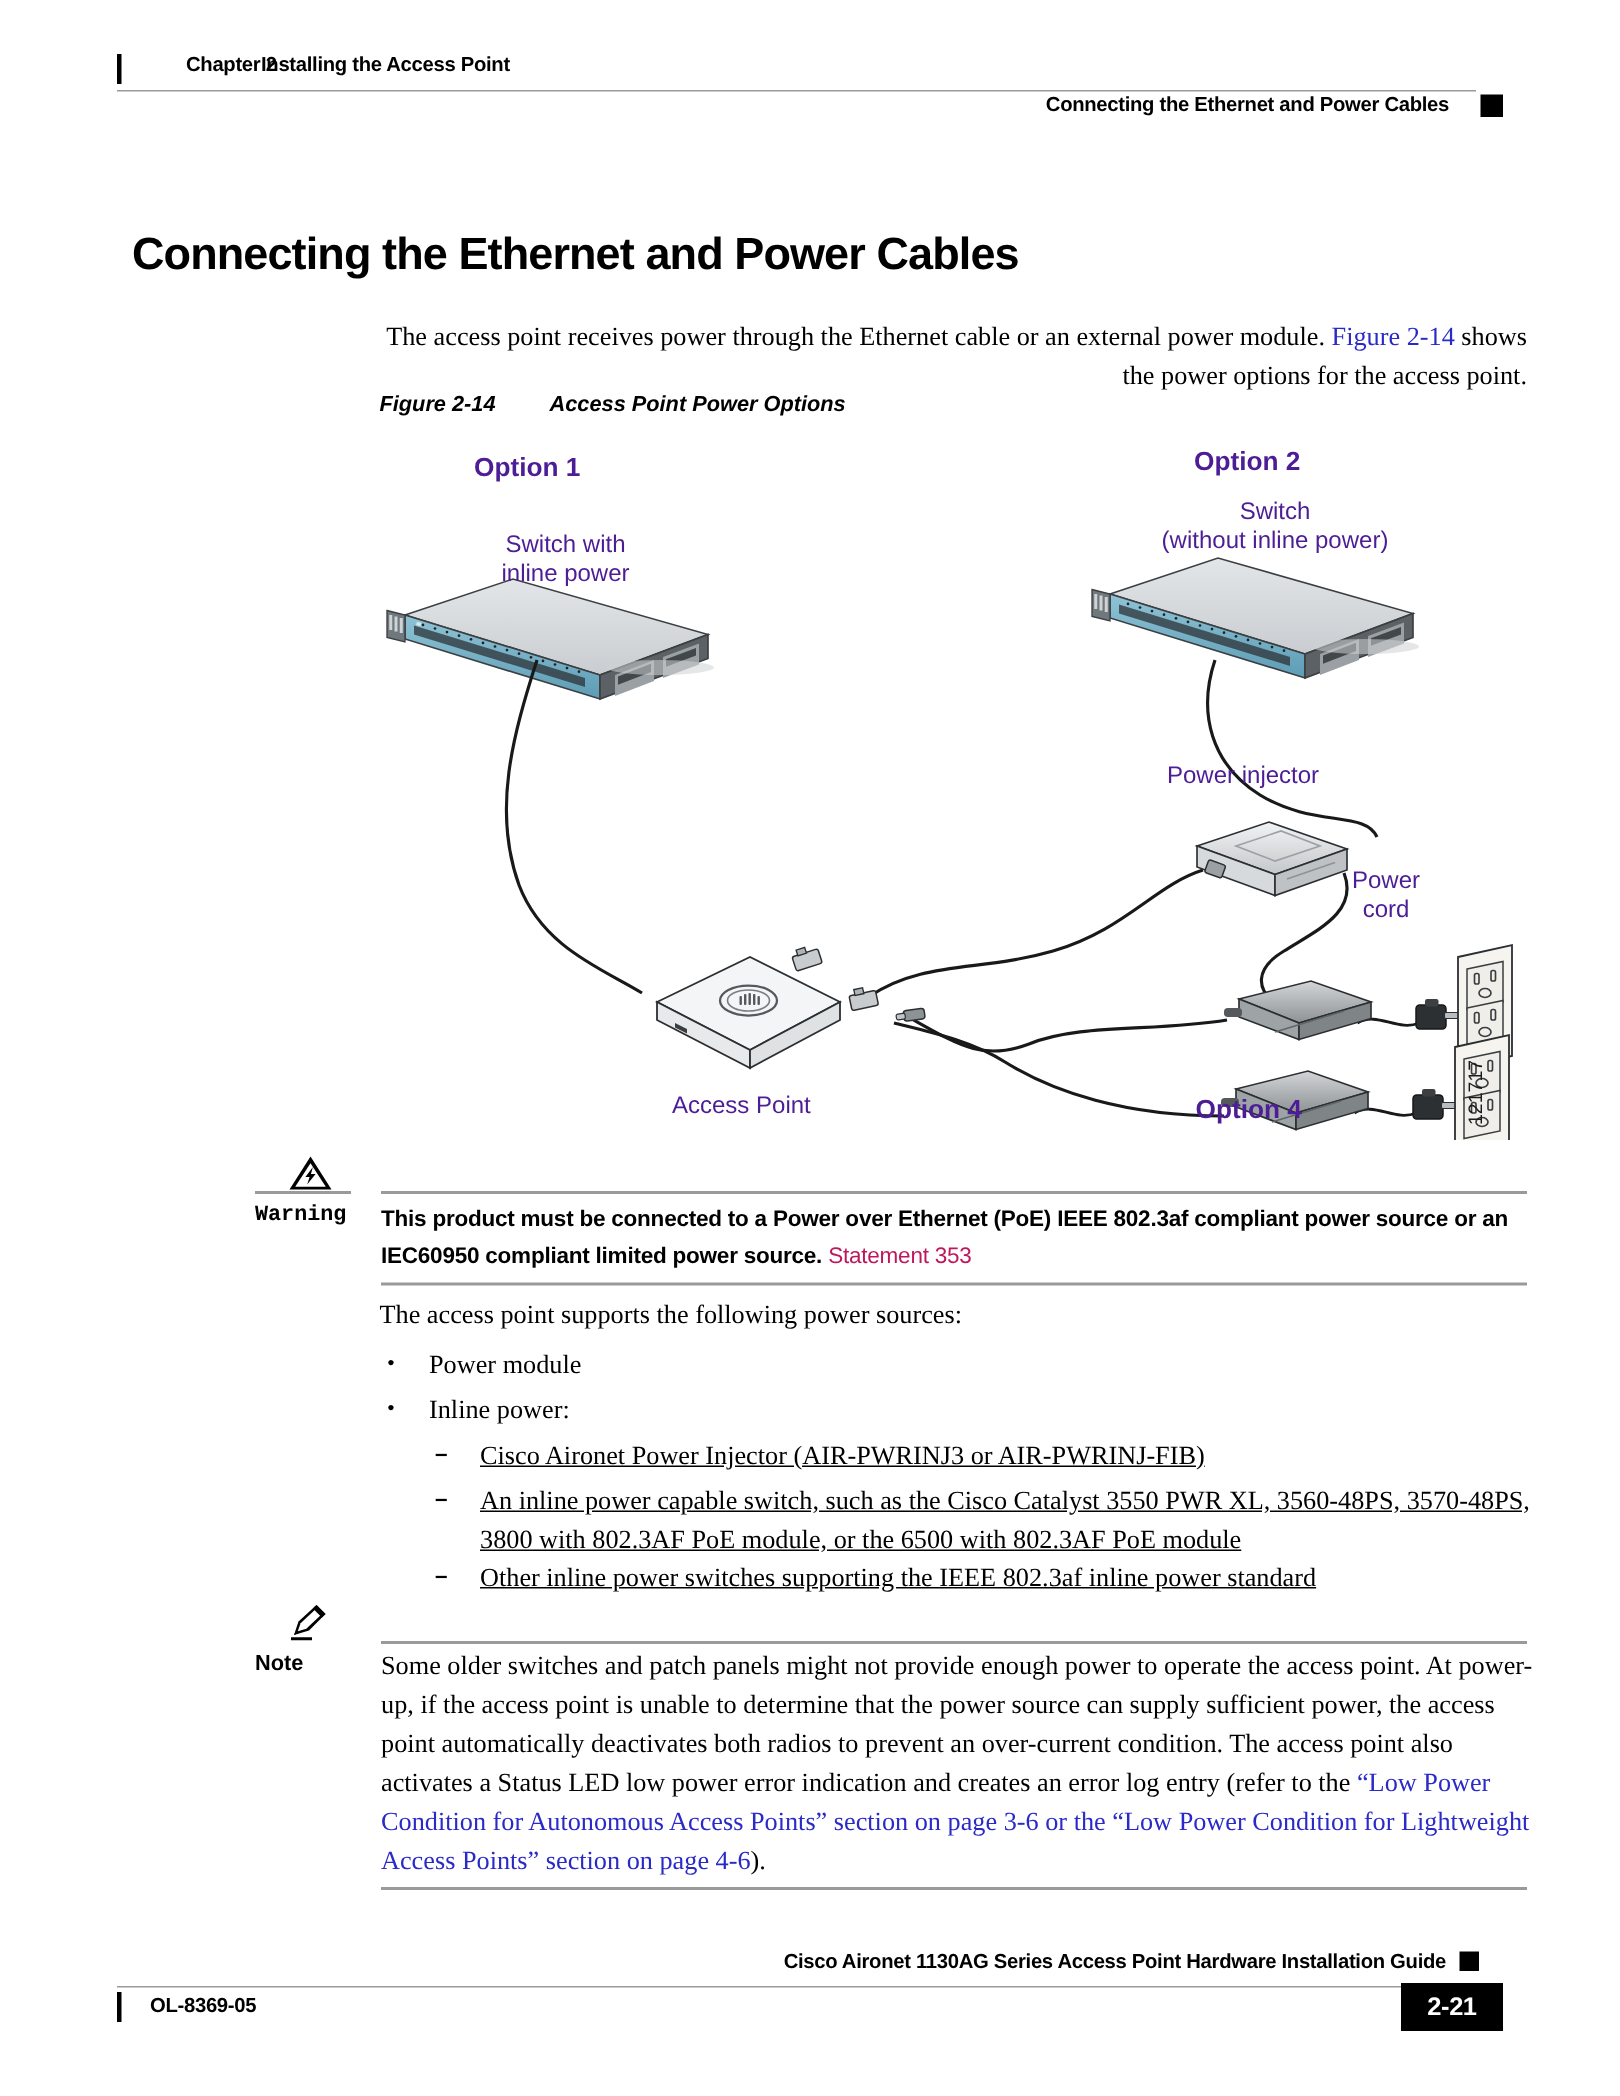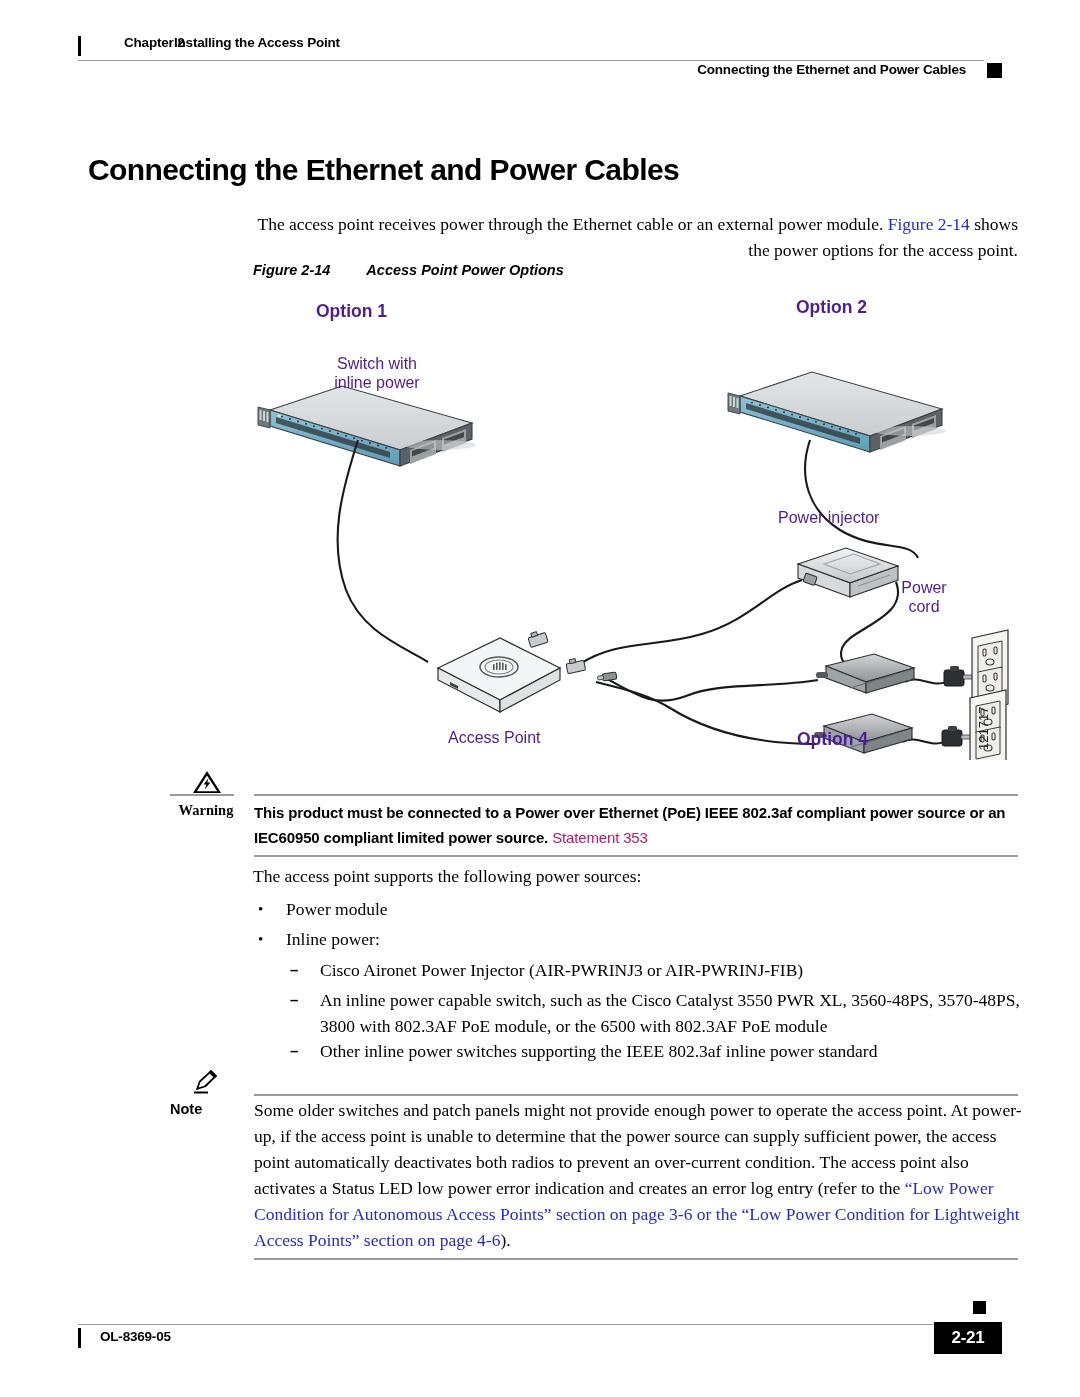--- a/index.html
+++ b/index.html
@@ -168,22 +168,22 @@
     left: 22px;
     top: 0px;
     width: 30px;
     height: 24px;
   }
   .warn-label {
     position: absolute;
     left: 0px;
     top: 32px;
     width: 72px;
-    text-align: center;
-    font-family: Liberation Serif, serif;
+    text-align: left;
+    font-family: Liberation Mono, monospace;
     font-weight: bold;
     font-size: 14.5px;
   }
   .warn-rule-top {
     position: absolute;
     left: 0px;
     top: 24px;
     width: 64px;
     height: 2px;
     background: #9a9a9a;
@@ -260,20 +260,21 @@
     top: 0px;
     font-family: "Liberation Sans", sans-serif;
     font-weight: bold;
     font-size: 15px;
   }
   .dash-row .dtxt {
     position: absolute;
     left: 30px;
     top: 0px;
     width: 700px;
+    text-decoration: underline;
   }
 
   
   .note-block {
     position: absolute;
     left: 170px;
     top: 1068px;
     width: 848px;
   }
   .note-icon {
@@ -644,20 +645,24 @@
 
   <div class="fig-label bold" style="left:66px; top:12px;">Option 1</div>
   <div class="fig-label bold" style="left:546px; top:8px;">Option 2</div>
   <div class="fig-label bold" style="left:547px; top:440px;">Option 4</div>
 
   <div class="fig-label center" style="left:62px; top:64px; width:130px;">
     <span>Switch with</span><br>
     <span>inline power</span>
   </div>
 
+  <div class="fig-label center" style="left:500px; top:42px; width:200px;">
+    <span>Switch</span><br>
+    <span>(without inline power)</span>
+  </div>
 
   <div class="fig-label" style="left:528px; top:218px;">Power injector</div>
 
   <div class="fig-label center" style="left:632px; top:288px; width:84px;">
     <span>Power</span><br>
     <span>cord</span>
   </div>
 
 
   <div class="fig-label" style="left:198px; top:438px;">Access Point</div>
@@ -710,18 +715,19 @@
     <polygon points="4,22 7.5,20.6 5.6,18.8" fill="#000"></polygon>
     <rect x="2" y="23.5" width="14" height="2" fill="#000"></rect>
   </svg>
   <div class="note-rule-top"></div>
   <div class="note-label">Note</div>
   <div class="note-text"><span>Some older switches and patch panels might not provide enough power to operate the access point. At power-up, if the access point is unable to determine that the power source can supply sufficient power, the access point automatically deactivates both radios to prevent an over-current condition. The access point also activates a Status LED low power error indication and creates an error log entry (refer to the </span><span class="lnk">“Low Power Condition for Autonomous Access Points” section on page 3-6</span><span class="lnk"> or the </span><span class="lnk">“Low Power Condition for Lightweight Access Points” section on page 4-6</span><span>).</span></div>
   <div class="note-rule-bottom"></div>
 </div>
 
 <div class="footer">
+  <div class="ftr-guide">Cisco Aironet 1130AG Series Access Point Hardware Installation Guide</div>
   <div class="ftr-square"></div>
   <div class="ftr-rule"></div>
   <div class="ftr-left-tick"></div>
   <div class="ftr-docid">OL-8369-05</div>
   <div class="ftr-page">2-21</div>
 </div>
 
 </body></html>

